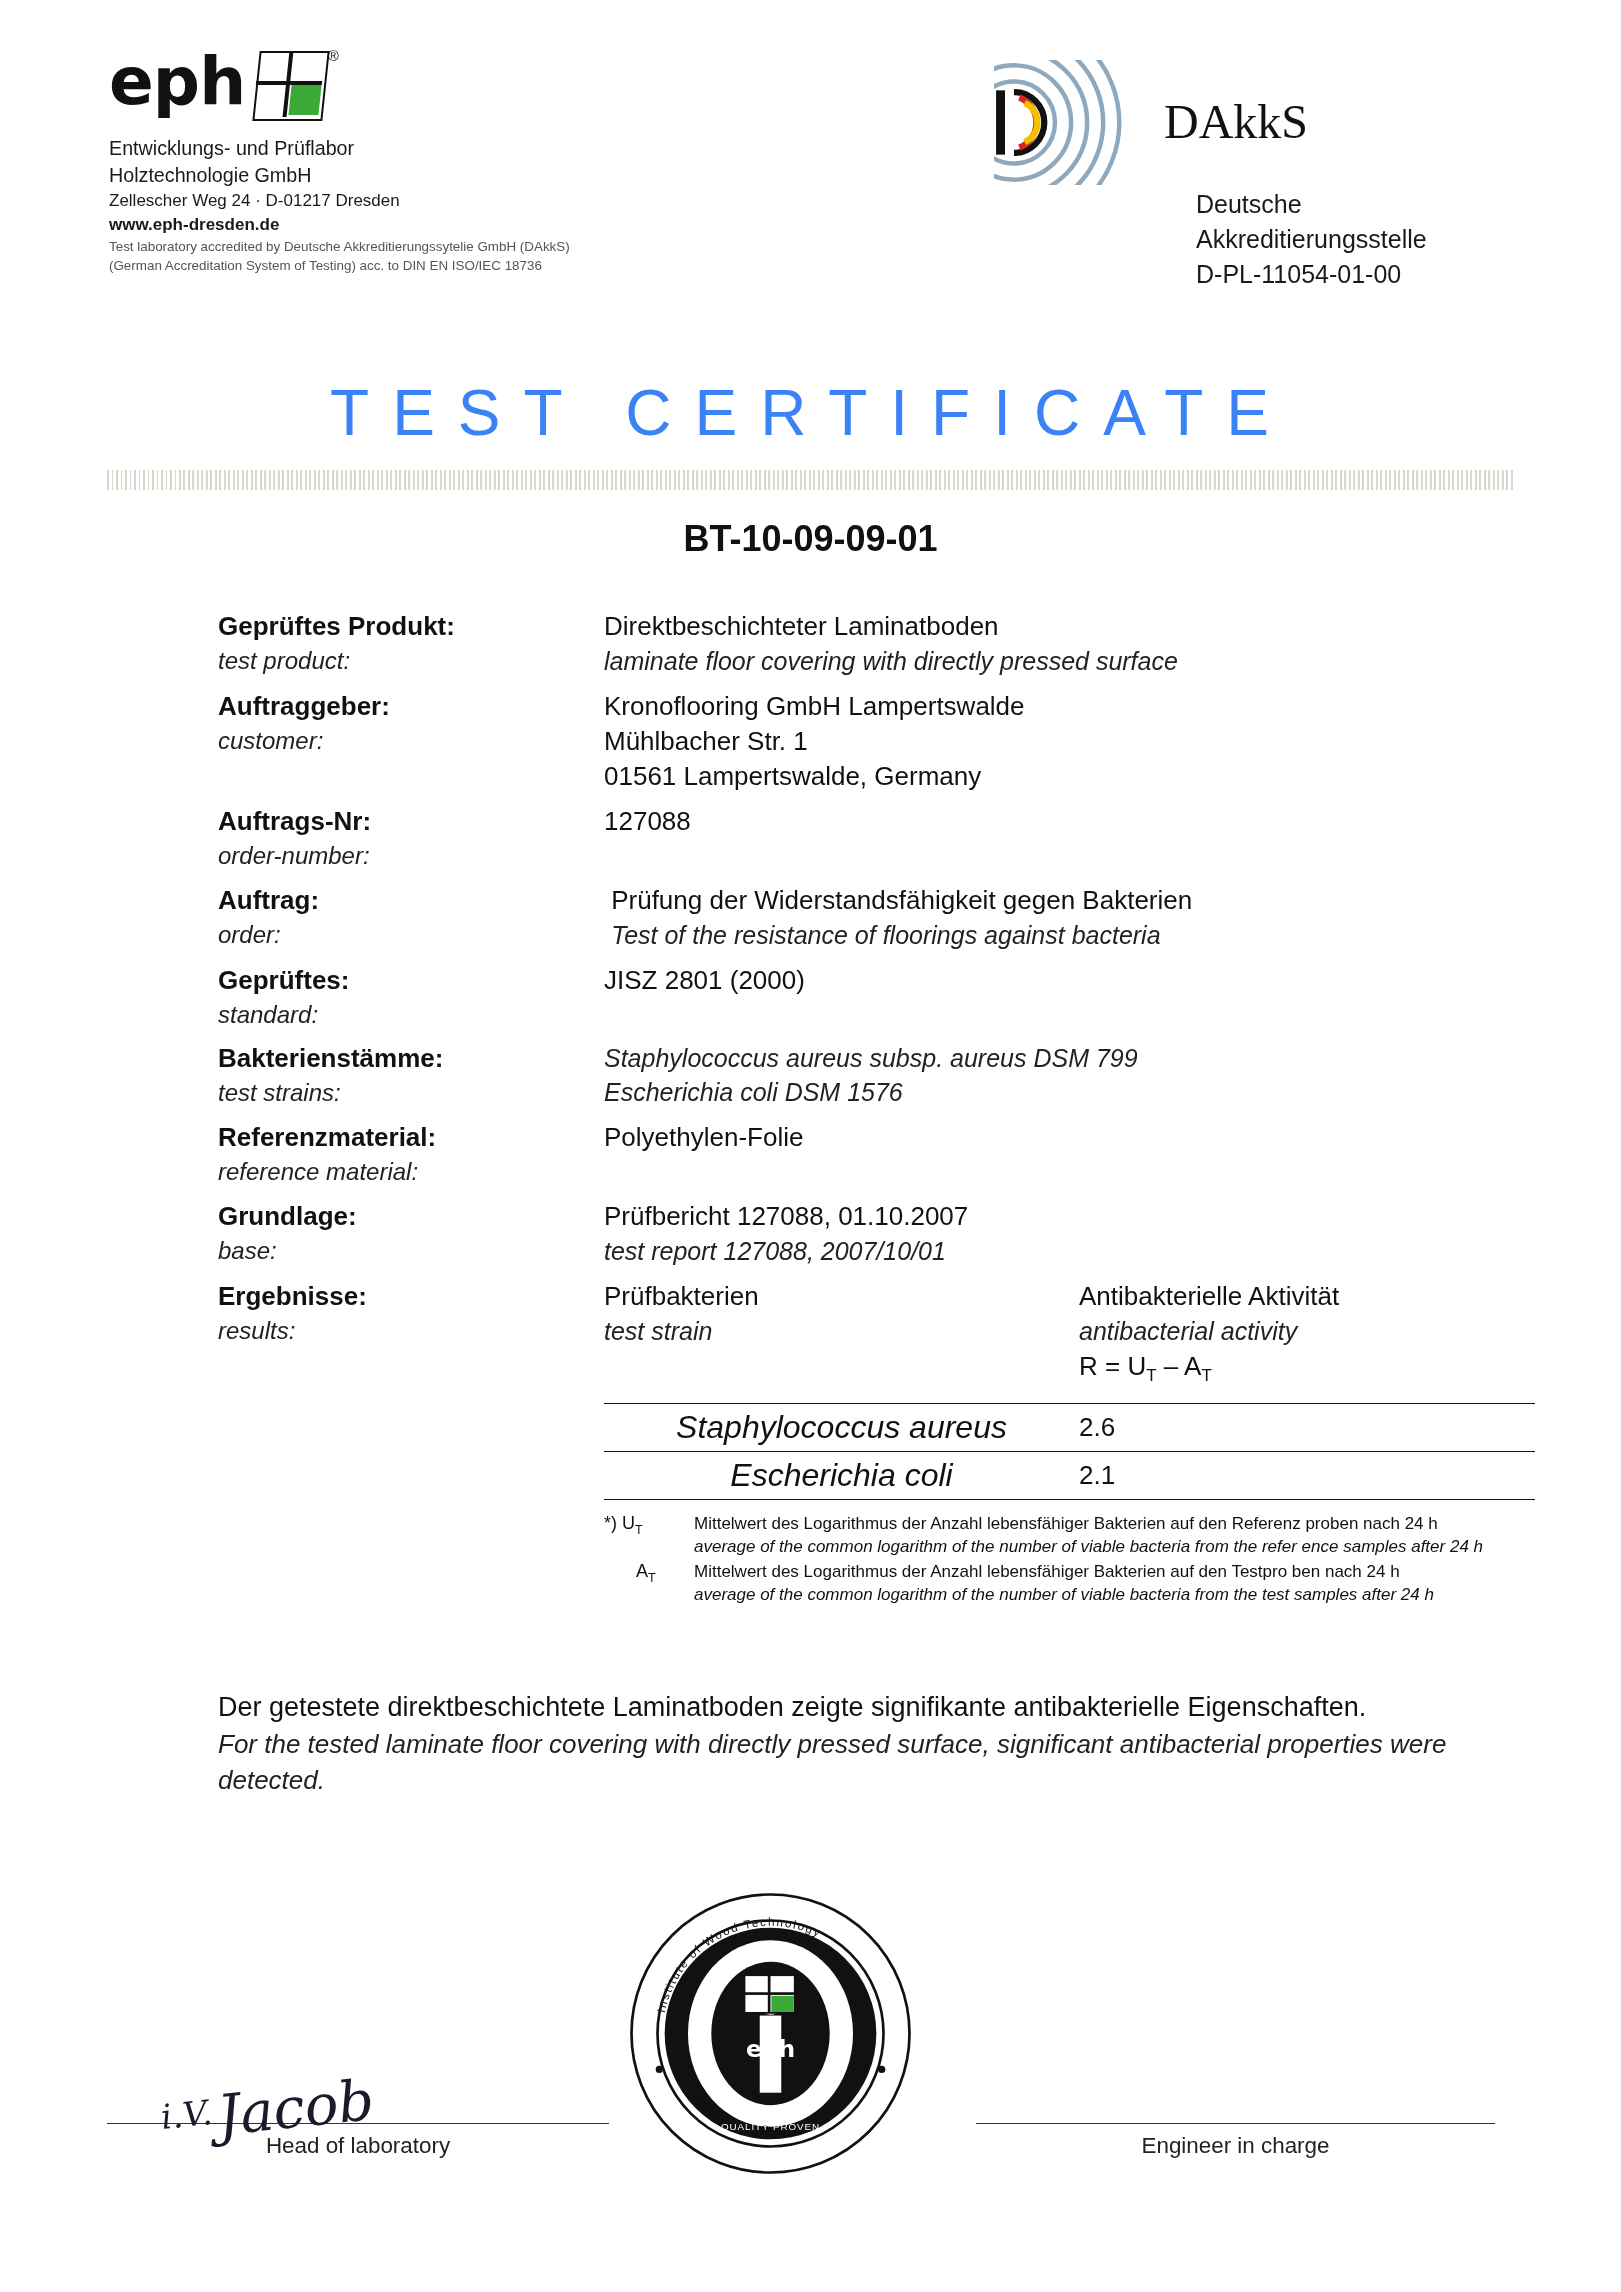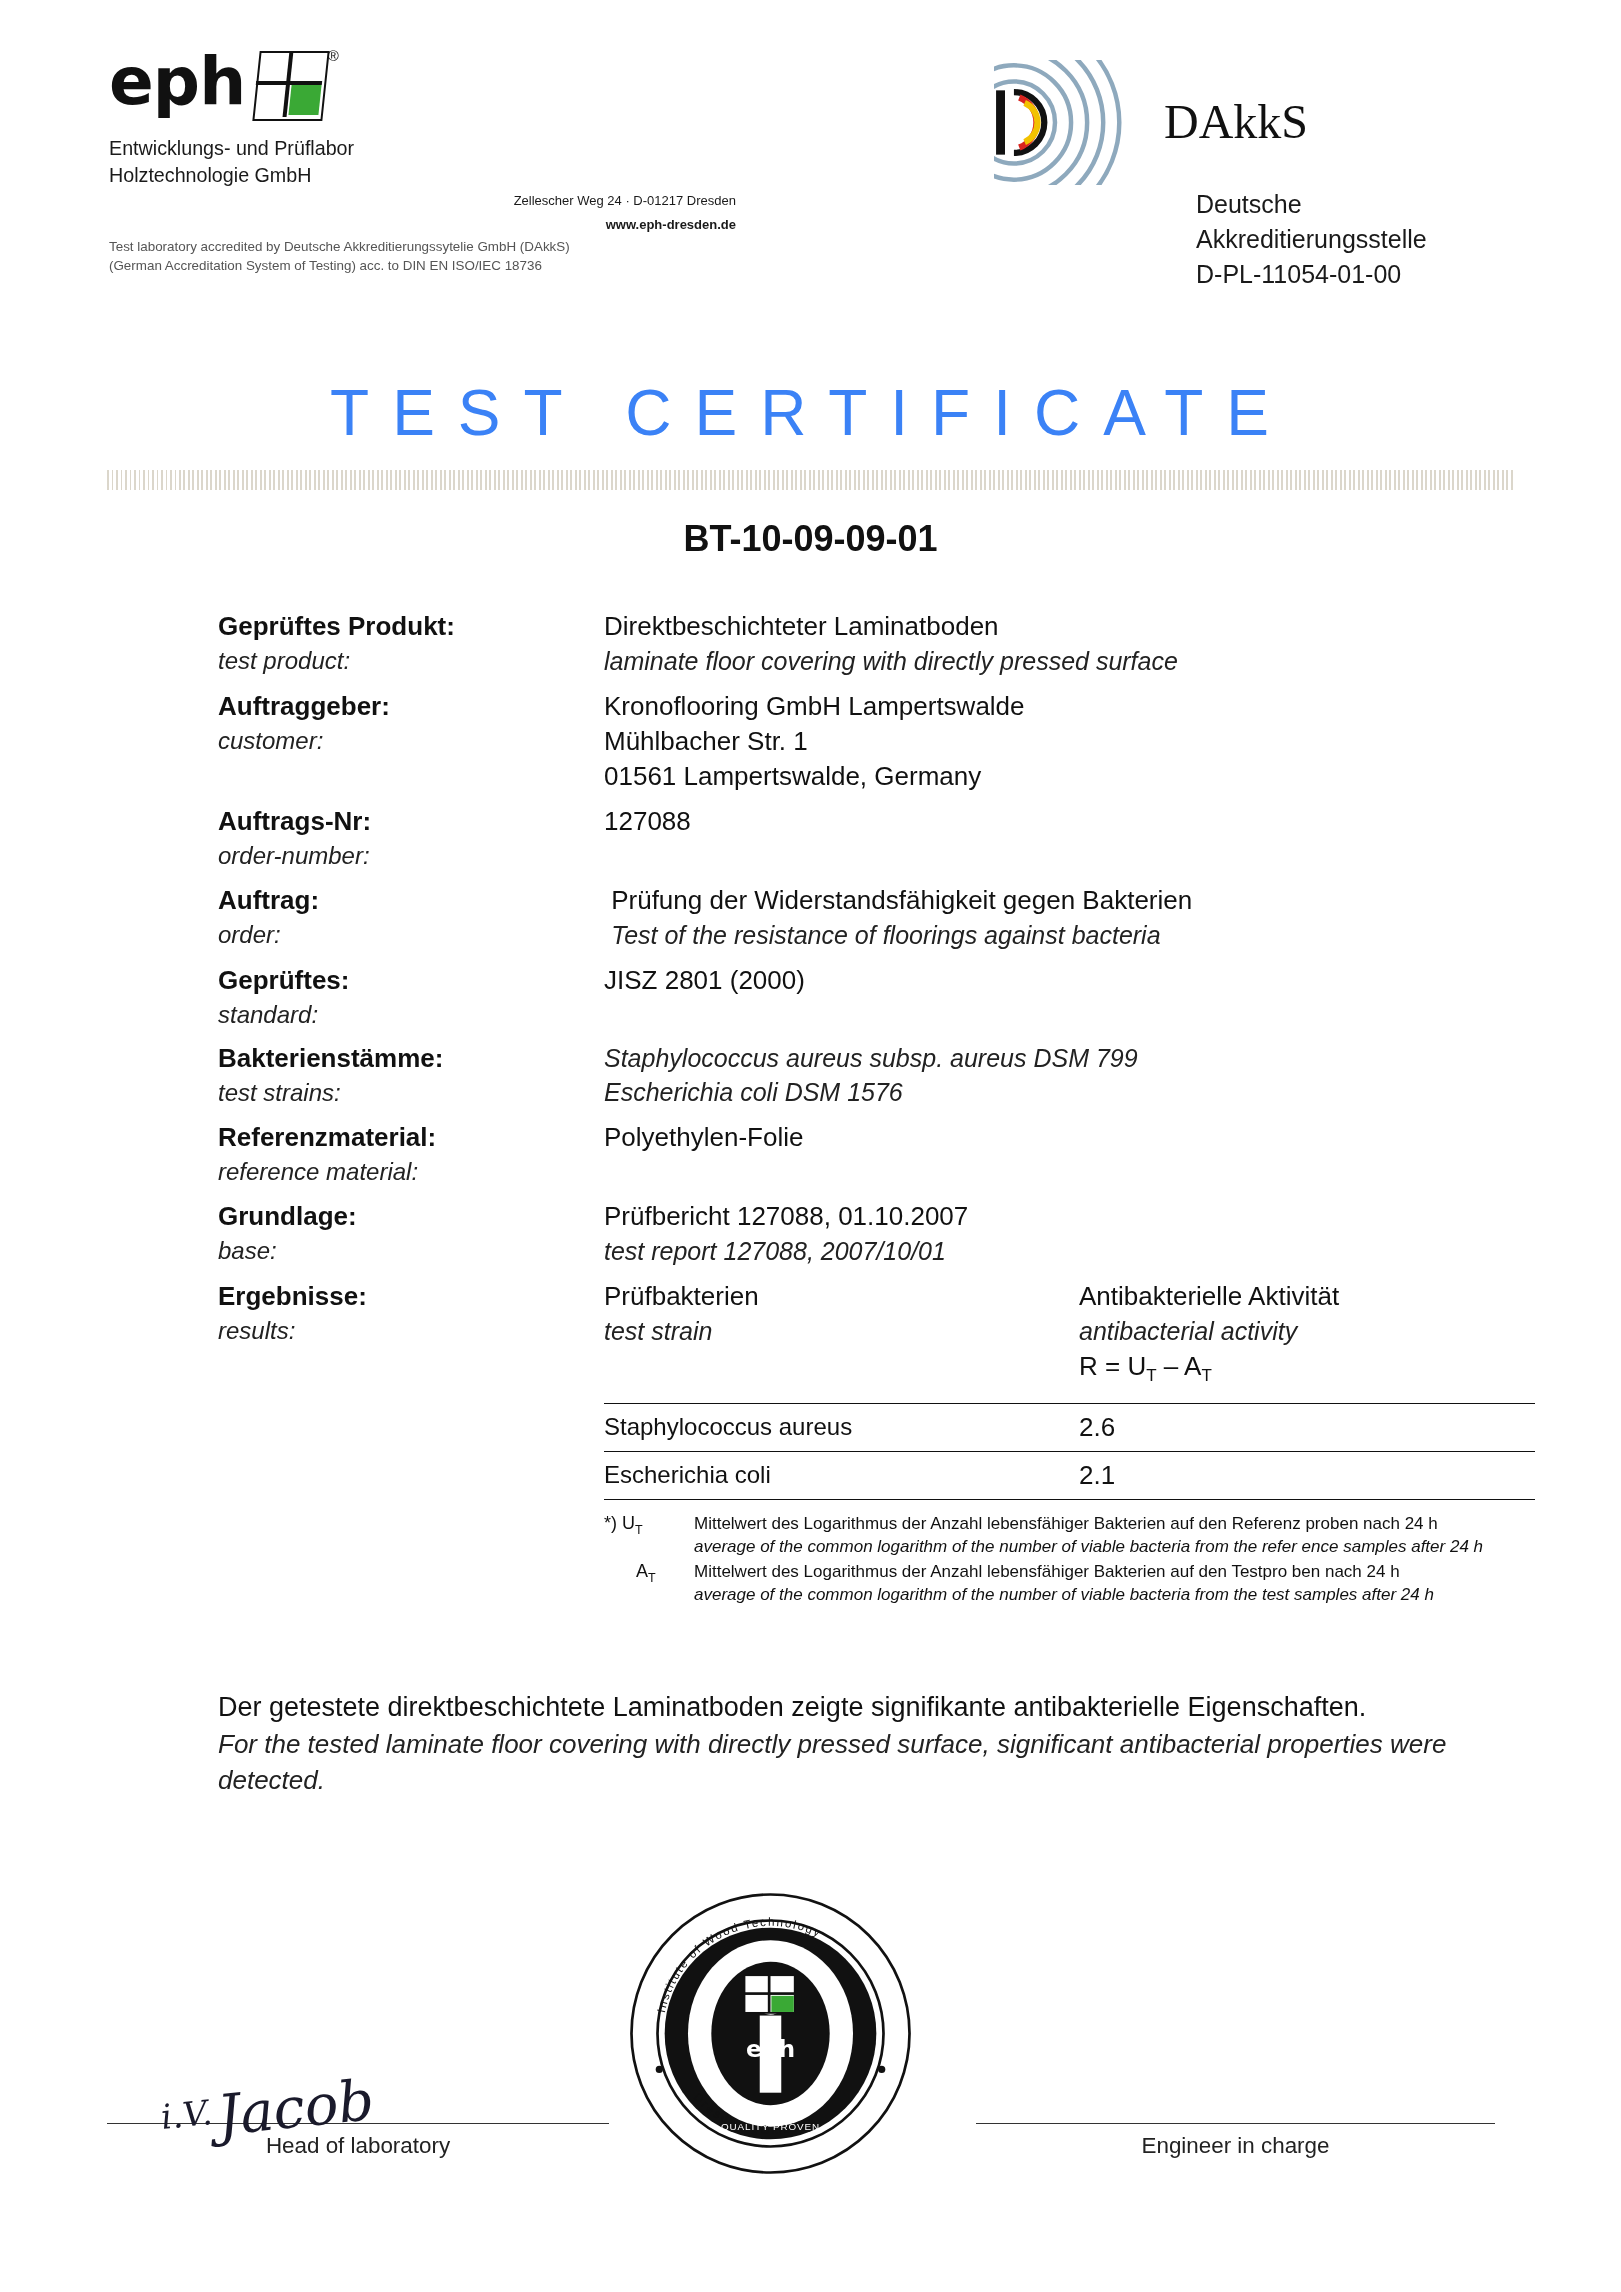--- a/index.html
+++ b/index.html
@@ -97,23 +97,22 @@
     top: -1.8px;
     font-size: 15px;
     color: #111;
   }
   .eph-line {
     font-size: 19.7px;
     line-height: 27px;
     color: #1a1a1a;
   }
   .eph-line.small {
-    font-size: 13px;
+    font-size: 17px;
     line-height: 24px;
-    text-align: right;
   }
   .eph-line.bold {
     font-weight: bold;
   }
   .eph-tiny {
     font-size: 13.4px;
     line-height: 19px;
     color: #555;
   }
   .eph-addr-wrap { margin-top: 9px; }
@@ -254,22 +253,24 @@
   }
   .res-row {
     display: flex;
     border-top: 1.8px solid #111;
     height: 47px;
     align-items: center;
   }
   .res-row:last-child { border-bottom: 1.8px solid #111; }
   .res-strain {
     width: 475px;
-    font-size: 24px;
-    color: #111;
+    font-size: 32px;
+    font-style: italic;
+    color: #111;
+    text-align: center;
   }
   .res-value {
     font-size: 26px;
     color: #111;
   }
 
   .footnotes {
     margin-top: 12.5px;
     width: 940px;
     font-size: 17px;

